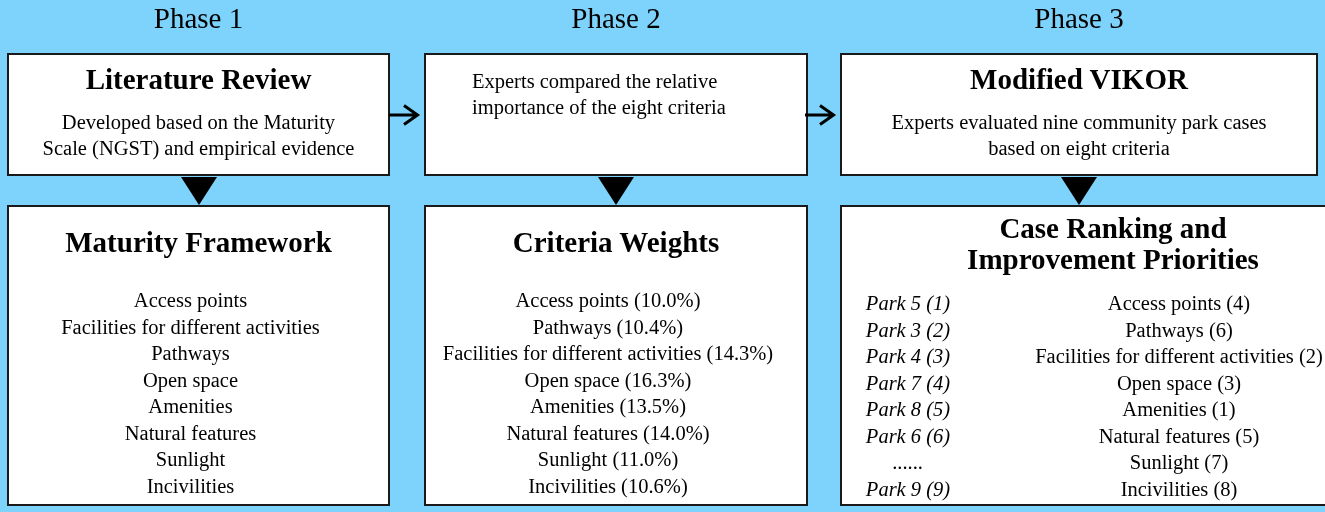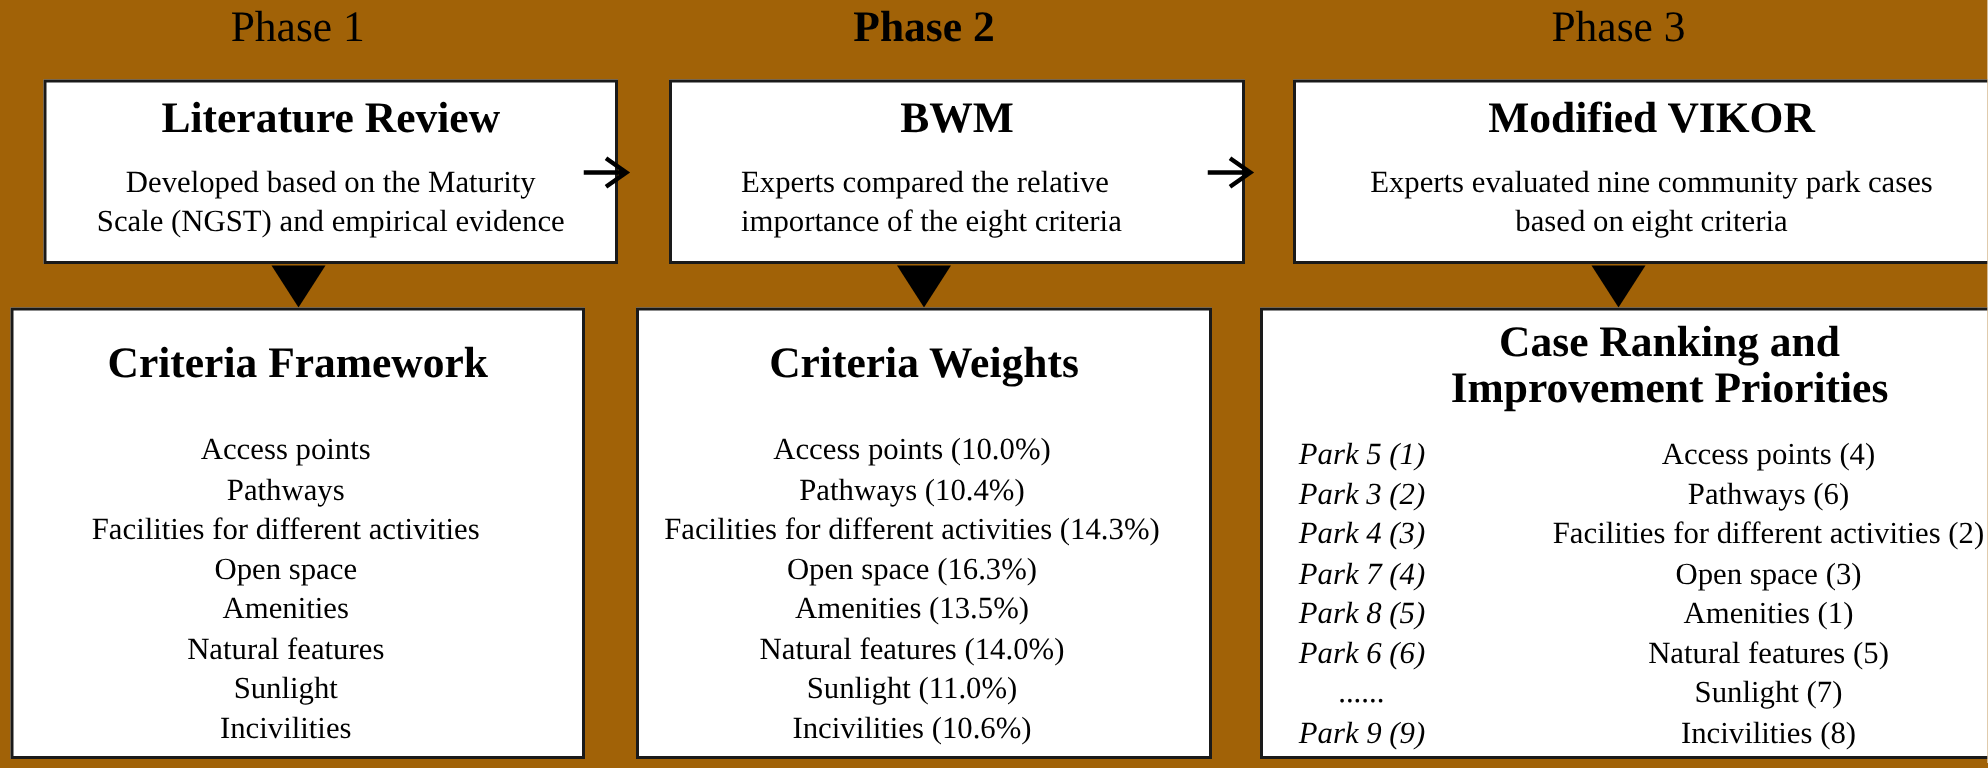--- a/index.html
+++ b/index.html
@@ -1,24 +1,24 @@
 <!DOCTYPE html>
 <html><head>
 <meta charset="utf-8">
 <style>
   html, body { margin:0; padding:0; background:#ffffff; }
   .canvas {
-    position:relative; width:1325px; height:512px; background:#a16207;
+    position:relative; width:1325px; height:512px; background:#7dd3fc;
     font-family:"Liberation Serif", serif; color:#000000; overflow:hidden;
   }
   .phase-label { position:absolute; top:2px; font-size:29px; text-align:center; }
   .box {
     position:absolute; box-sizing:border-box; border:2px solid #1a1a1a; background:#ffffff;
   }
-  .top-box { text-align:center;margin-left:22px; }
+  .top-box { text-align:center; }
   .box-title { font-weight:bold; font-size:29px; line-height:34px; }
   .top-box .box-title { margin-top:7px; }
   .box-desc { margin-top:13px; font-size:20.5px; line-height:26px; }
   .desc-left { text-align:left; padding-left:46px; }
   .bottom-box { text-align:center; }
   .bottom-box .box-title { margin-top:19px; line-height:33px; }
   .bottom-box.bb3 .box-title { margin-top:6px; line-height:31px; }
   .criteria-list { list-style:none; margin:28px 16px 0 0; padding:0; font-size:20.5px; line-height:26.5px; }
   .columns { display:flex; margin-top:15px; font-size:20.5px; line-height:26.5px; }
   .col-ranking { width:132px; text-align:center;font-style:italic; }
@@ -29,33 +29,32 @@
     border-top:28px solid #000000;
   }
   .h-arrow { position:absolute; }
 </style>
 </head>
 <body>
 
 <div class="canvas">
 
   <div class="phase-label" style="left:7px; width:383px;">Phase 1</div>
-  <div class="phase-label" style="left:424px; width:384px;font-weight:bold;">Phase 2</div>
+  <div class="phase-label" style="left:424px; width:384px;">Phase 2</div>
   <div class="phase-label" style="left:840px; width:478px;">Phase 3</div>
 
   <div class="box top-box" style="left:7px; top:53px; width:383px; height:123px;">
     <div class="box-title">Literature Review</div>
     <div class="box-desc">
       <div>Developed based on the Maturity</div>
       <div>Scale (NGST) and empirical evidence</div>
     </div>
   </div>
 
   <div class="box top-box" style="left:424px; top:53px; width:384px; height:123px;">
-    <div class="box-title">BWM</div>
     <div class="box-desc desc-left">
       <div>Experts compared the relative</div>
       <div>importance of the eight criteria</div>
     </div>
   </div>
 
   <div class="box top-box" style="left:840px; top:53px; width:478px; height:123px;">
     <div class="box-title">Modified VIKOR</div>
     <div class="box-desc">
       <div>Experts evaluated nine community park cases</div>
@@ -68,25 +67,25 @@
   </svg>
   <svg class="h-arrow" style="left:805px; top:103px;" width="36" height="24" viewBox="0 0 36 24">
     <path d="M0 12 H26 M15 2.5 L28.5 12 L15 21.5" stroke="#000000" stroke-width="3" fill="none"></path>
   </svg>
 
   <div class="triangle-down" style="left:181px; top:177px;"></div>
   <div class="triangle-down" style="left:598px; top:177px;"></div>
   <div class="triangle-down" style="left:1061px; top:177px;"></div>
 
   <div class="box bottom-box" style="left:7px; top:205px; width:383px; height:301px;">
-    <div class="box-title">Criteria Framework</div>
+    <div class="box-title">Maturity Framework</div>
     <ul class="criteria-list">
       <li>Access points</li>
+      <li>Facilities for different activities</li>
       <li>Pathways</li>
-      <li>Facilities for different activities</li>
       <li>Open space</li>
       <li>Amenities</li>
       <li>Natural features</li>
       <li>Sunlight</li>
       <li>Incivilities</li>
     </ul>
   </div>
 
   <div class="box bottom-box" style="left:424px; top:205px; width:384px; height:301px;">
     <div class="box-title">Criteria Weights</div>

